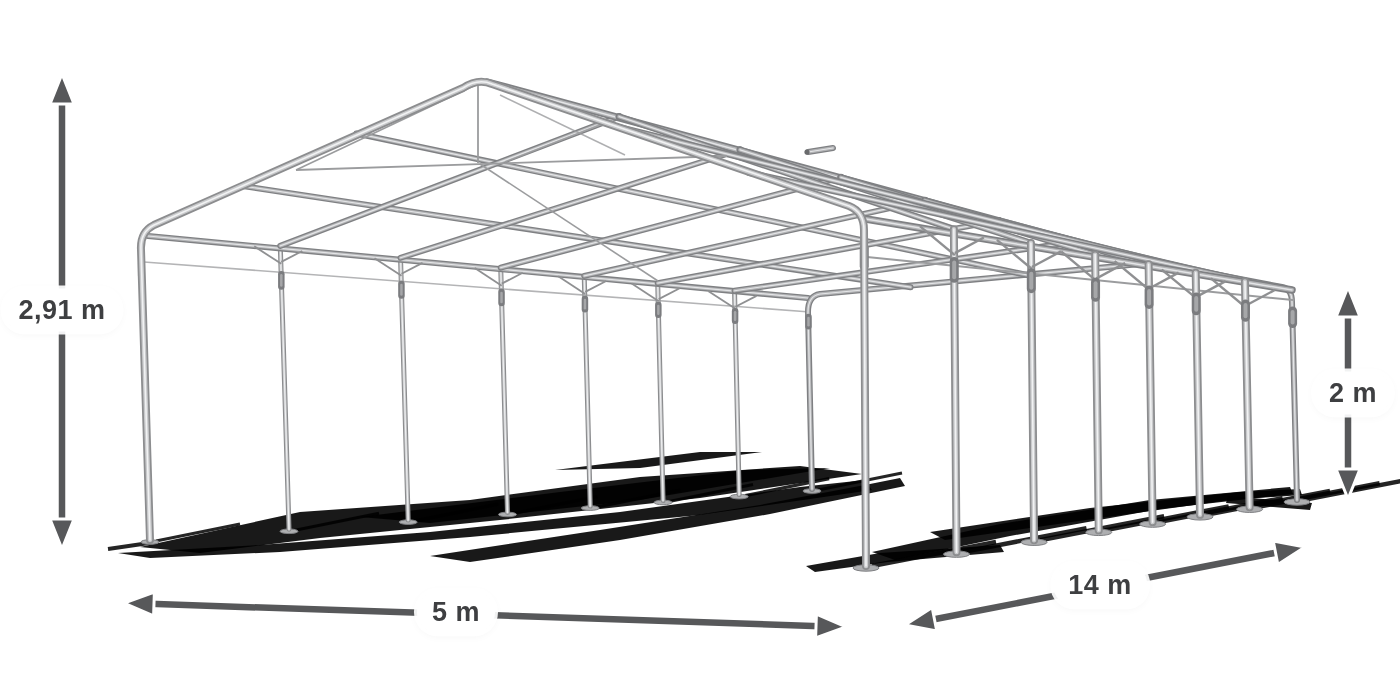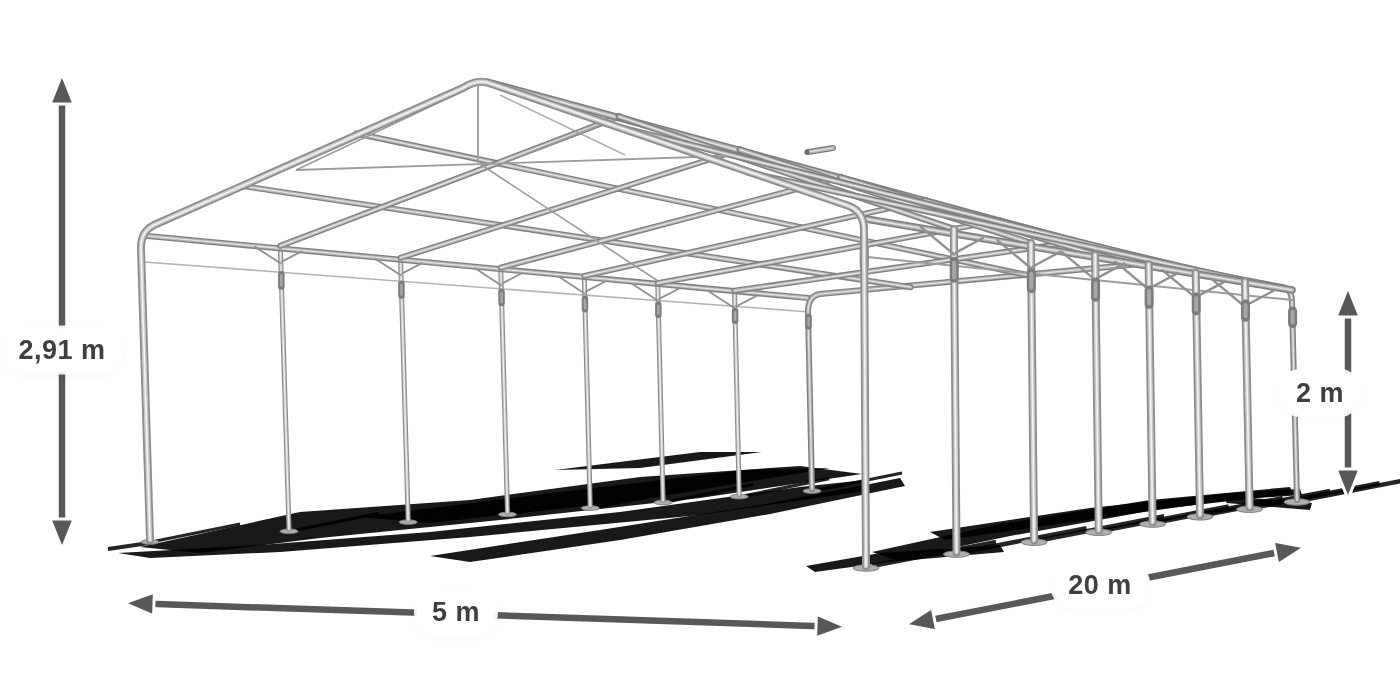--- a/index.html
+++ b/index.html
@@ -257,20 +257,20 @@
         </g>
         <g>
           <line x1="1348" y1="313" x2="1348" y2="473" stroke="#ffffff" stroke-width="12" opacity="0.95" stroke-linecap="round"></line>
           <line x1="1348" y1="313" x2="1348" y2="473" stroke="#57585a" stroke-width="6.5"></line>
           <polygon points="1348,287 1360,317 1336,317" fill="#57585a" stroke="#ffffff" stroke-width="3" stroke-linejoin="round"></polygon>
           <polygon points="1348,499 1336,469 1360,469" fill="#57585a" stroke="#ffffff" stroke-width="3" stroke-linejoin="round"></polygon>
         </g>
       </g>
   </svg>
 
-  <div class="dim-pill" style="left:62px;top:310px;margin-top:40px;">2,91 m</div>
+  <div class="dim-pill" style="left:62px;top:310px;">2,91 m</div>
 
   <div class="dim-pill" style="left:456px;top:612px;">5 m</div>
 
-  <div class="dim-pill" style="left:1100px;top:585px;">20 m</div>
-
-  <div class="dim-pill" style="left:1320px;top:393px;">2 m</div>
+  <div class="dim-pill" style="left:1100px;top:585px;">14 m</div>
+
+  <div class="dim-pill" style="left:1353px;top:393px;">2 m</div>
 </div>
 
 </body></html>

